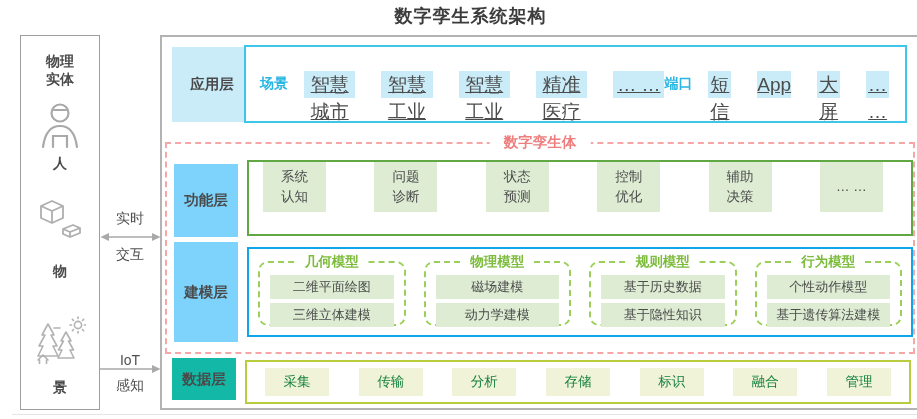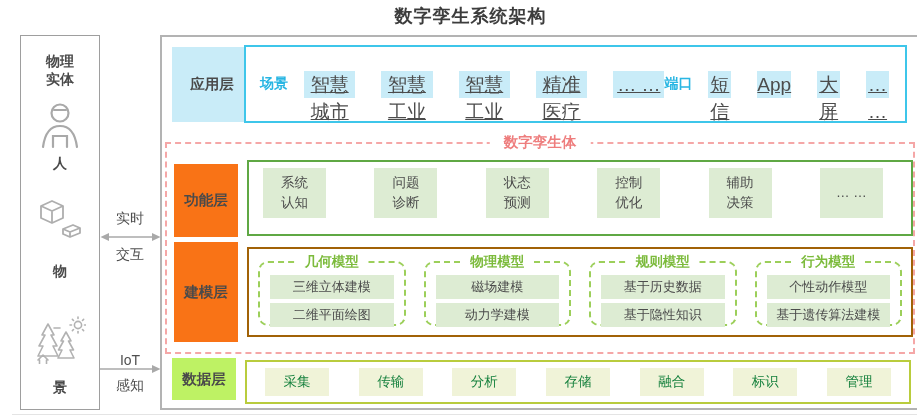--- a/index.html
+++ b/index.html
@@ -34,22 +34,22 @@
   .conn-arrow { position:absolute; left:88px; width:61px; height:12px; }
   .ca-1 { top:231px; } .ca-2 { top:363px; }
 
   
   .main-box { position:absolute; left:148px; top:35px; width:760px; height:375px;
               border:2px solid #b3b3b3; background:#fff; }
 
   .layer-label { position:absolute; display:flex; align-items:center; justify-content:center;
                  font-size:14.5px; font-weight:bold; color:#4a4a4a; text-align:center; }
   .lab-blue   { background:#c9ecf8; }
-  .lab-green  { background:#f97316; }
-  .lab-yellow { background:#bef264; }
+  .lab-green  { background:#7dd3fc; }
+  .lab-yellow { background:#14b8a6; }
 
   .app-label   { left:10px; top:10px;  width:80px; height:75px; }
   .data-label  { left:10px; top:321px; width:64px; height:42px; }
 
   .app-content { position:absolute; left:82px; top:8px; width:663px; height:78px;
                  border:2px solid #3ec6ea; background:#fff;
                  display:flex; flex-direction:column; justify-content:space-around;
                  padding:7px 16px 7px 14px; }
   .app-row { display:flex; align-items:center; }
   .app-row-label { width:44px; flex:0 0 44px; font-size:14px; font-weight:bold; color:#29b6e3; }
@@ -60,30 +60,30 @@
   
   .twin-box { position:absolute; left:3px; top:105px; width:750px; height:212px;
               border:2px dashed #f5a7a7; }
   .twin-label { position:absolute; top:-11px; left:50%; transform:translateX(-50%);
                 background:#fff; padding:0 14px; font-size:14.5px; font-weight:bold;
                 color:#ee7d7d; white-space:nowrap; }
 
   .func-label  { left:7px; top:20px; width:64px; height:73px; }
   .func-content { position:absolute; left:80px; top:16px; width:666px; height:76px;
                   border:2px solid #5fa844; background:#fff;
-                  display:flex; align-items:flex-end; justify-content:space-between;
+                  display:flex; align-items:flex-start; justify-content:space-between;
                   padding:0 28px 16px 14px; }
   .func-item { width:63px; height:50px; background:#ddecd3;
                display:flex; align-items:center; justify-content:center;
                font-size:13.5px; line-height:1.45; color:#4c4c4c;
                text-align:center; white-space:pre-line; }
 
   .model-label { left:7px; top:98px; width:64px; height:100px; }
   .model-content { position:absolute; left:80px; top:103px; width:666px; height:90px;
-                   border:2px solid #a16207; background:#fff;
+                   border:2px solid #0ea5e9; background:#fff;
                    display:flex; gap:18px; padding:12px 9px 9px 9px; }
   .model-group { flex:1; position:relative; border:2px dashed #9ccf5a; border-radius:10px;
                  padding-top:8px; }
   .model-group-title { position:absolute; top:-10px; left:50%; transform:translateX(-50%);
                        background:#fff; padding:0 9px; font-size:13.5px; font-weight:bold;
                        color:#7cbb3c; white-space:nowrap; }
   .model-item { margin:4px 10px 0 10px; height:24px; line-height:24px; background:#ddecd3;
                 text-align:center; font-size:13px; color:#4c4c4c; }
 
   .data-content { position:absolute; left:83px; top:323px; width:666px; height:44px;
@@ -207,22 +207,22 @@
 优化</div>
           <div class="func-item">辅助
 决策</div>
           <div class="func-item">… …</div>
         </div>
 
       <div class="layer-label lab-green model-label">建模层</div>
       <div class="model-content">
           <div class="model-group">
             <div class="model-group-title">几何模型</div>
+            <div class="model-item">二维平面绘图</div>
             <div class="model-item">三维立体建模</div>
-            <div class="model-item">二维平面绘图</div>
           </div>
           <div class="model-group">
             <div class="model-group-title">物理模型</div>
             <div class="model-item">磁场建模</div>
             <div class="model-item">动力学建模</div>
           </div>
           <div class="model-group">
             <div class="model-group-title">规则模型</div>
             <div class="model-item">基于历史数据</div>
             <div class="model-item">基于隐性知识</div>
@@ -234,20 +234,20 @@
           </div>
         </div>
     </div>
 
     <div class="layer-label lab-yellow data-label">数据层</div>
     <div class="data-content">
         <div class="data-item">采集</div>
         <div class="data-item">传输</div>
         <div class="data-item">分析</div>
         <div class="data-item">存储</div>
+        <div class="data-item">标识</div>
         <div class="data-item">融合</div>
-        <div class="data-item">标识</div>
         <div class="data-item">管理</div>
       </div>
   </div>
 
   <div class="bottom-rule"></div>
 </div>
 
 </body></html>

